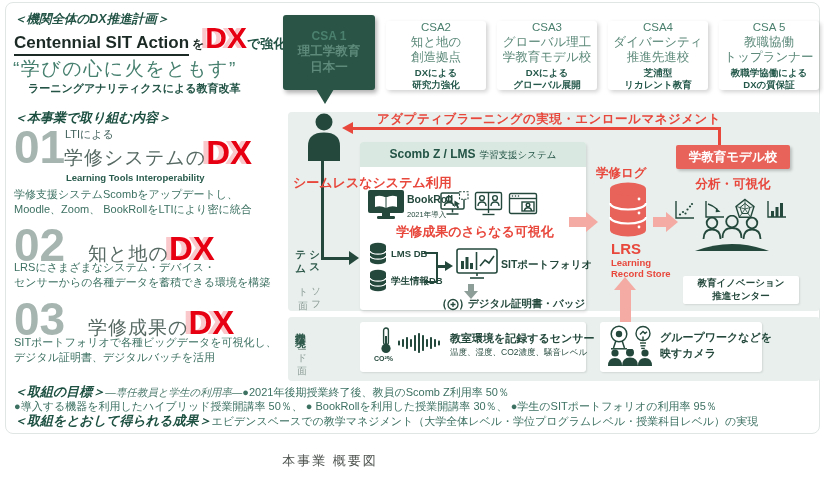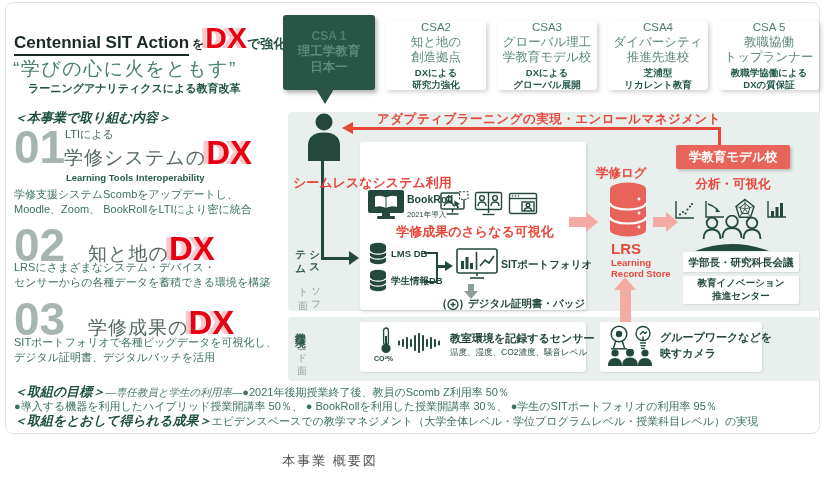--- a/index.html
+++ b/index.html
@@ -86,20 +86,21 @@
   .goal-subheading{font-size:10.5px;font-style:italic;color:#4c7a6c;white-space:nowrap;}
   .goal-text{font-size:11px;color:#3c7061;}
   .caption{left:0;top:452px;width:660px;text-align:center;font-size:13px;color:#4f5450;letter-spacing:2px;}
 </style>
 </head>
 <body>
 
 <div class="stage">
   <div class="abs figure-border"></div>
 
+  <div class="abs plan-label">＜機関全体のDX推進計画＞</div>
   <div class="abs title-row">
     <span class="title-name">Centennial SIT Action</span>
     <span class="title-particle">を</span>
     <span class="dx title-dx">DX</span>
     <span class="title-suffix">で強化</span>
   </div>
   <div class="abs slogan">“学びの心に火をともす”</div>
   <div class="abs subtitle">ラーニングアナリティクスによる教育改革</div>
 
   <div class="abs csa csa1">
@@ -174,20 +175,24 @@
   <div class="abs flow-line" style="left:321px;top:160px;width:3px;height:100px;"></div>
   <div class="abs flow-line" style="left:321px;top:257px;width:30px;height:3px;"></div>
   <div class="abs" style="left:349px;top:251px;width:0;height:0;border-top:7px solid transparent;border-bottom:7px solid transparent;border-left:10px solid #24493c;"></div>
 
   <div class="abs red b" style="left:377px;top:111px;font-size:12.5px;letter-spacing:.5px;">アダプティブラーニングの実現・エンロールマネジメント</div>
   <div class="abs red-line" style="left:353px;top:127px;width:368px;height:3px;"></div>
   <div class="abs" style="left:342px;top:122px;width:0;height:0;border-top:6.5px solid transparent;border-bottom:6.5px solid transparent;border-right:11px solid #e8473c;"></div>
   <div class="abs red-line" style="left:718px;top:127px;width:3px;height:19px;"></div>
 
   <div class="abs panel"></div>
+  <div class="abs panel-header">
+    <span class="ph-title">Scomb Z / LMS</span>
+    <span class="ph-sub">学習支援システム</span>
+  </div>
   <div class="abs seamless red">シームレスなシステム利用</div>
 
   <div class="abs" style="left:367px;top:190px;">
     <svg width="38" height="30" viewBox="0 0 38 30">
       <rect x="1" y="0" width="36" height="23" rx="2" fill="#24493c"></rect>
       <path d="M8 6.5 Q13.5 4.5 19 7.5 Q24.5 4.5 30 6.5 L30 17 Q24.5 15 19 18 Q13.5 15 8 17 Z" fill="#fff"></path>
       <line x1="19" y1="7.5" x2="19" y2="18" stroke="#24493c"></line>
       <rect x="15" y="23" width="8" height="3" fill="#24493c"></rect>
       <rect x="10" y="26" width="18" height="3" rx="1.2" fill="#24493c"></rect>
     </svg>
@@ -360,21 +365,20 @@
     <svg width="78" height="36" viewBox="0 0 78 36" fill="none" stroke="#24493c" stroke-width="1.8">
       <circle cx="19" cy="8" r="5.3"></circle>
         <path d="M10.5 24 Q10.5 14.5 19 14.5 Q27.5 14.5 27.5 24"></path>
       <circle cx="39" cy="6.5" r="5.8"></circle>
         <path d="M29.5 23 Q29.5 13 39 13 Q48.5 13 48.5 23"></path>
       <circle cx="59" cy="8" r="5.3"></circle>
         <path d="M50.5 24 Q50.5 14.5 59 14.5 Q67.5 14.5 67.5 24"></path>
       <path d="M2 36 Q39 22 76 36 Z" fill="#24493c" stroke="none"></path>
     </svg>
   </div>
-  <div class="abs council council1">学部長・研究科長会議</div>
   <div class="abs council council2">
     <span>教育イノベーション</span><br>
     <span>推進センター</span>
   </div>
 
   <div class="abs white-box sensor-box"></div>
   <div class="abs" style="left:379px;top:327px;">
     <svg width="14" height="27" viewBox="0 0 14 27">
       <rect x="4.6" y="1" width="4.8" height="17" rx="2.4" fill="none" stroke="#24493c" stroke-width="1.4"></rect>
       <circle cx="7" cy="21.5" r="4.6" fill="#24493c"></circle>

